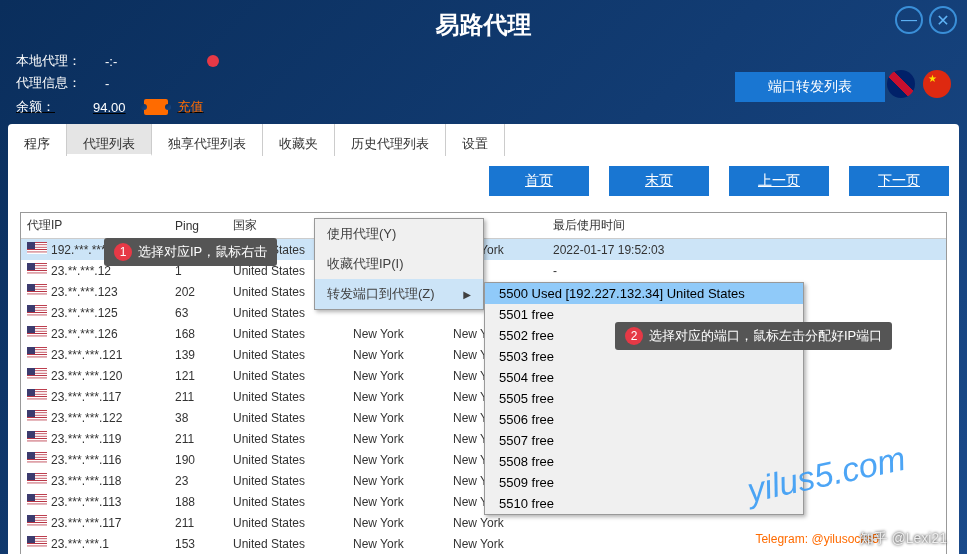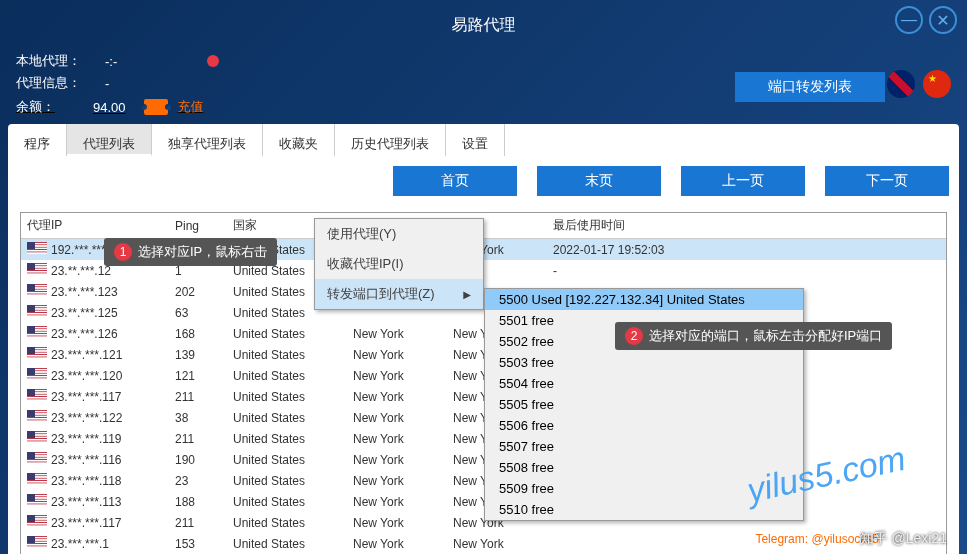--- a/index.html
+++ b/index.html
@@ -1,18 +1,18 @@
 <!DOCTYPE html>
 <html><head>
 <meta charset="utf-8">
 <style>
 * { box-sizing: border-box; margin: 0; padding: 0; font-family: "Microsoft YaHei", Arial, sans-serif; }
 body { width: 967px; height: 554px; background: linear-gradient(135deg, #0a2e5c, #1a4a8a); position: relative; overflow: hidden; }
 .titlebar { height: 50px; display: flex; align-items: center; justify-content: center; position: relative; }
-.title { color: #fff; font-size: 16px; font-weight: 400; }
+.title { color: #fff; font-size: 24px; font-weight: 700; }
 .window-controls { position: absolute; right: 10px; top: 6px; display: flex; gap: 6px; }
 .wc { width: 28px; height: 28px; border: 2px solid #3a8fd8; border-radius: 50%; color: #5fb3f5; font-size: 16px; display: flex; align-items: center; justify-content: center; cursor: pointer; }
 .header-row { display: flex; align-items: center; padding: 0 16px; height: 22px; color: #fff; font-size: 13px; }
 .header-label { width: 85px; color: #fff; }
 .header-value { color: #fff; margin-left: 4px; }
 .red-dot { width: 12px; height: 12px; background: #e63946; border-radius: 50%; margin-left: 90px; }
 .balance-row { display: flex; align-items: center; padding: 4px 16px 8px; text-decoration: underline; }
 .balance-label { color: #fff; font-size: 13px; }
 .balance-val { color: #fff; font-size: 13px; margin-left: 38px; }
 .ticket-icon { width: 24px; height: 16px; background: #ff6b00; border-radius: 2px; margin-left: 18px; position: relative; }
@@ -22,34 +22,34 @@
 .port-fwd-btn { position: absolute; right: 82px; top: 72px; width: 150px; height: 30px; background: #1976d2; color: #fff; border: none; font-size: 14px; cursor: pointer; }
 .flags-tr { position: absolute; right: 16px; top: 70px; display: flex; gap: 8px; }
 .flag { width: 28px; height: 28px; border-radius: 50%; }
 .flag-uk { background: linear-gradient(45deg,#012169 40%,#c8102e 40%,#c8102e 60%,#012169 60%),#fff; background-blend-mode: normal; }
 .flag-cn { background: #de2910; position: relative; } .flag-cn::after { content: "★"; color: #ffde00; position: absolute; left: 5px; top: 3px; font-size: 10px; }
 .tabsbar { background: #fff; height: 32px; display: flex; margin: 0 8px; border-top-left-radius: 4px; border-top-right-radius: 4px; }
 .tab { padding: 4px 16px; line-height: 32px; font-size: 13px; color: #333; border-right: 1px solid #ccc; cursor: pointer; }
 .tab.active { background: #e5e5e5; border-bottom: 2px solid #fff; position: relative; top: 0; font-weight: 500; }
 .main-panel { background: #fff; margin: 0 8px 8px; height: 420px; position: relative; border-bottom-left-radius: 4px; border-bottom-right-radius: 4px; }
 .nav-btns { position: absolute; right: 10px; top: 10px; display: flex; gap: 20px; }
-.nav-btn { width: 124px; height: 30px; background: #1976d2; color: #fff; border: none; font-size: 14px; cursor: pointer; }
+.nav-btn { width: 100px; height: 30px; background: #1976d2; color: #fff; border: none; font-size: 14px; cursor: pointer; text-decoration: underline; }
 .table-wrap { position: absolute; left: 12px; right: 12px; top: 56px; bottom: 8px; border: 1px solid #999; overflow: hidden; }
 table { width: 100%; border-collapse: collapse; font-size: 12px; color: #333; }
 thead th { text-align: left; padding: 4px 6px; background: #fff; border-bottom: 1px solid #ccc; font-weight: normal; }
 tbody td { padding: 3px 6px; border-bottom: 0; white-space: nowrap; }
 tbody tr.selected { background: #cce4f7; }
 .flag-us { display: inline-block; width: 20px; height: 12px; background: linear-gradient(#b22234 50%, #fff 50%); background-size: 100% 2.4px; position: relative; margin-right: 4px; }
 .flag-us::before { content: ""; position: absolute; left: 0; top: 0; width: 8px; height: 7px; background: #3c3b6e; }
 .col-ip { width: 148px; } .col-ping { width: 58px; } .col-country { width: 120px; } .col-prov { width: 100px; } .col-city { width: 100px; }
 .ctx-menu { position: absolute; left: 314px; top: 218px; width: 170px; background: #f0f0f0; border: 1px solid #999; box-shadow: 2px 2px 4px rgba(0,0,0,.3); z-index: 20; }
 .ctx-item { padding: 6px 12px; font-size: 13px; color: #404040; cursor: pointer; display: flex; justify-content: space-between; align-items: center; }
 .ctx-item.hover { background: #cce4f7; }
 .ctx-arrow { font-size: 10px; }
-.sub-menu { position: absolute; left: 484px; top: 288px; width: 320px; background: #f0f0f0; border: 1px solid #999; box-shadow: 2px 2px 4px rgba(0,0,0,.3); z-index: 25; }
+.sub-menu { position: absolute; left: 484px; top: 282px; width: 320px; background: #f0f0f0; border: 1px solid #999; box-shadow: 2px 2px 4px rgba(0,0,0,.3); z-index: 25; }
 .sub-item { padding: 3px 14px; font-size: 13px; cursor: pointer; }
 .sub-item.hover { background: #90caf9; }
 .callout { position: absolute; background: #555; color: #fff; font-size: 13px; padding: 5px 10px; border-radius: 3px; z-index: 40; display: flex; align-items: center; gap: 6px; }
 .callout .num { width: 18px; height: 18px; border-radius: 50%; background: #e63946; color: #fff; font-size: 12px; display: flex; align-items: center; justify-content: center; }
 .callout1 { left: 104px; top: 238px; }
 .callout2 { left: 615px; top: 322px; }
 .watermark { position: absolute; right: 60px; bottom: 60px; color: #3a9cf5; font-size: 34px; font-style: italic; font-weight: 500; transform: rotate(-12deg); z-index: 30; pointer-events: none; opacity: .9; }
 .credits { position: absolute; right: 20px; bottom: 6px; color: #eee; font-size: 14px; z-index: 50; text-shadow: 0 0 3px #000; }
 .telegram { position: absolute; right: 88px; bottom: 8px; color: #ff6b00; font-size: 12px; z-index: 5; }
 </style>

